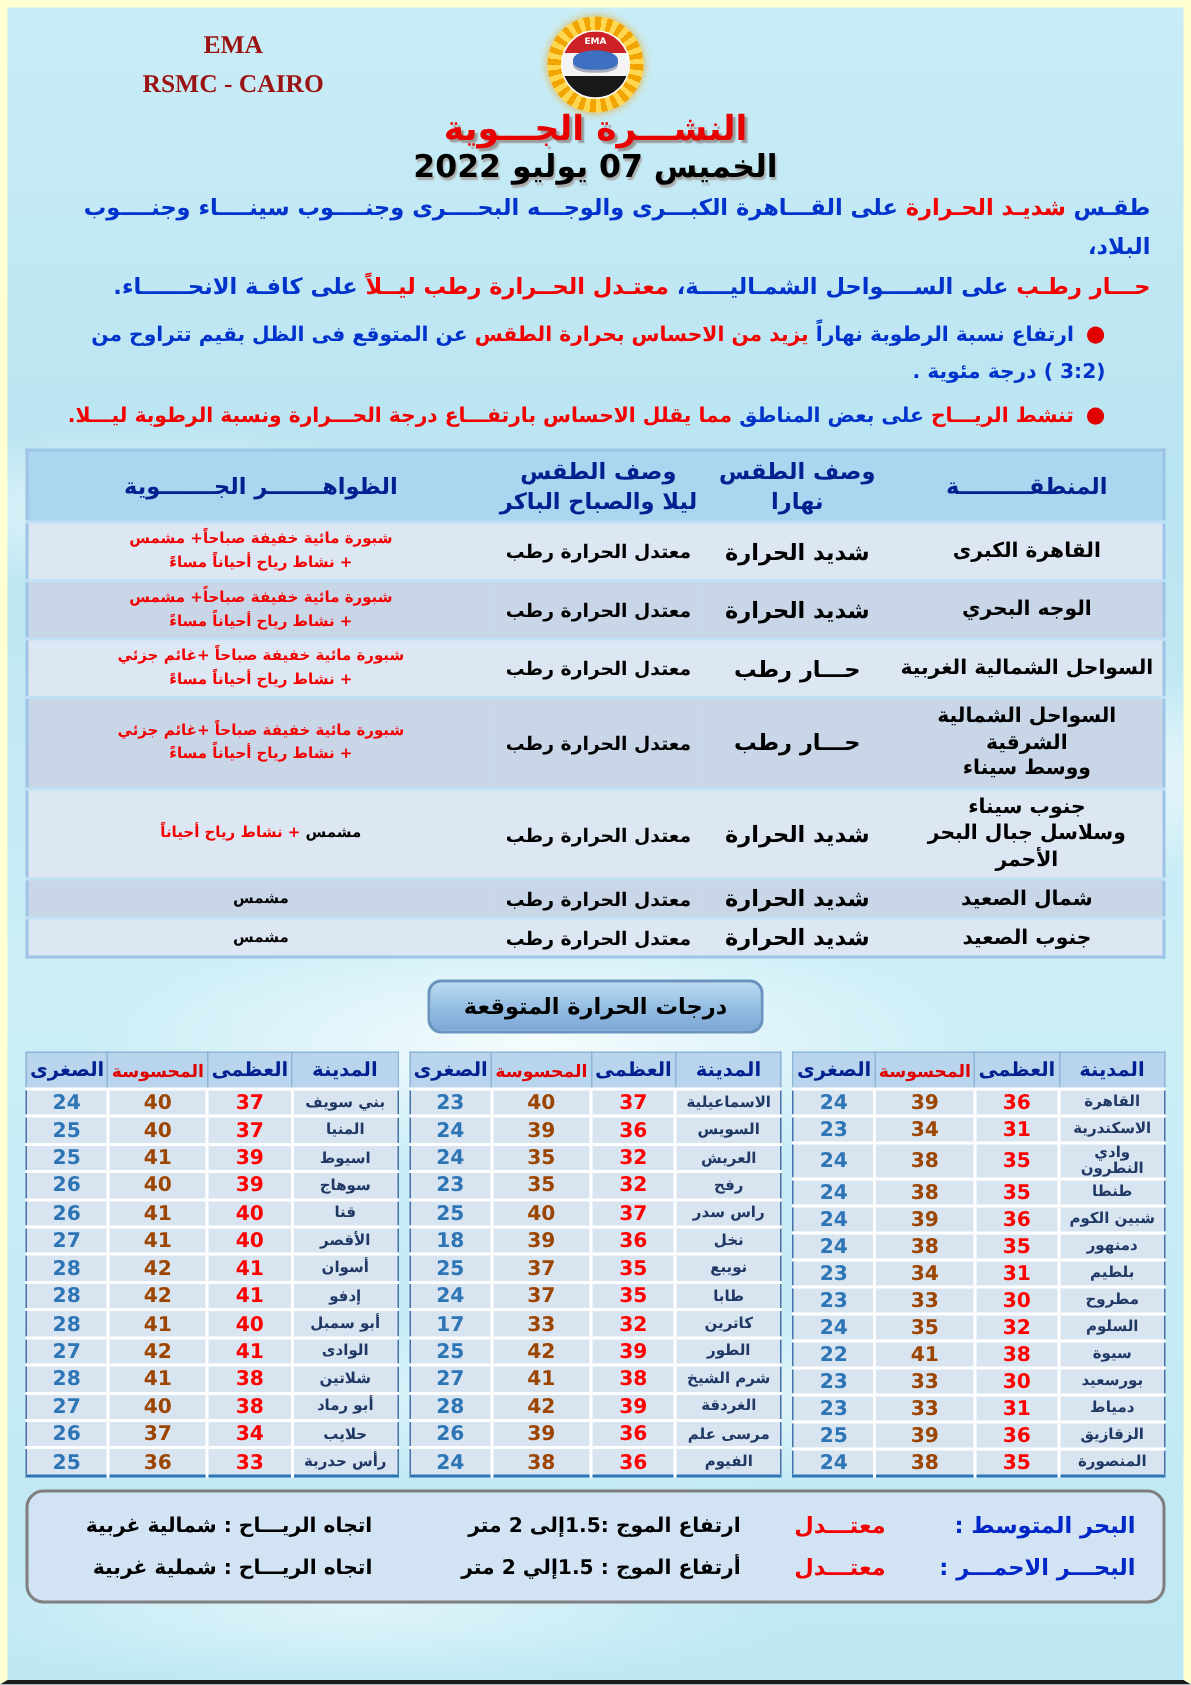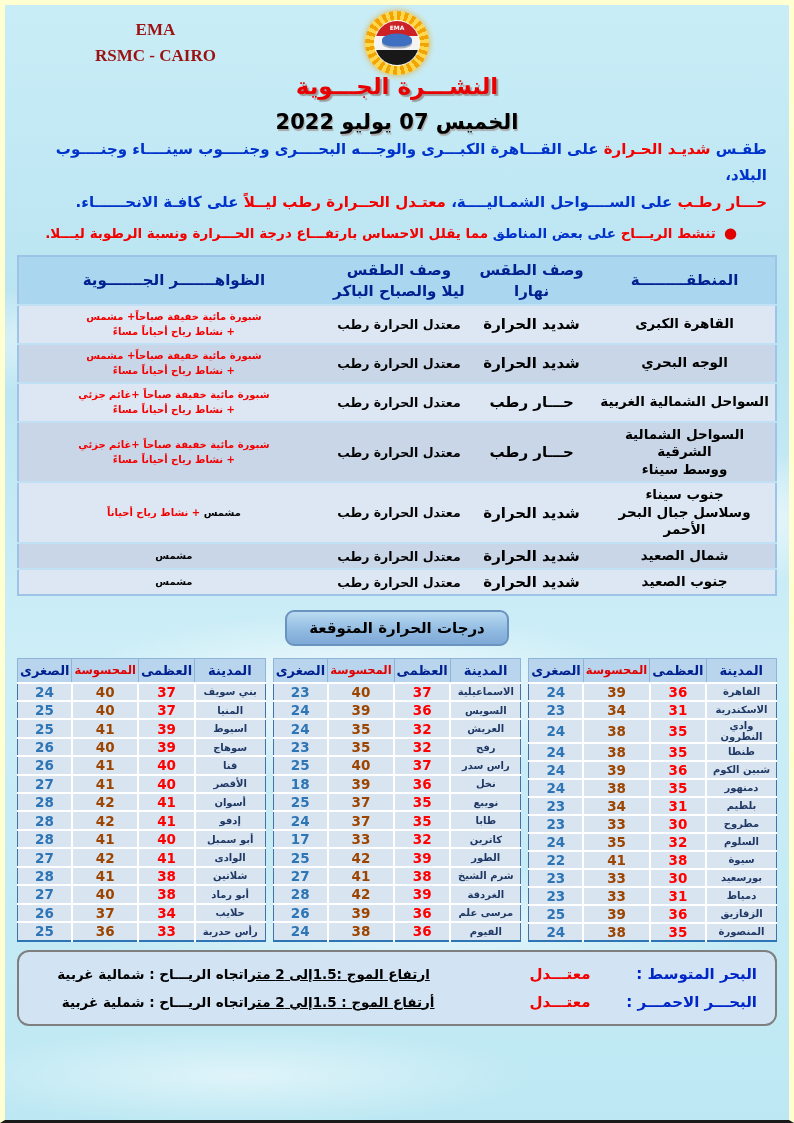--- a/index.html
+++ b/index.html
@@ -34,21 +34,21 @@
     border:1px solid #fff; overflow:hidden; }
   .logo-ema { position:absolute; top:3px; width:100%; text-align:center;
     font-size:6px; color:#fff; font-weight:bold; }
   .logo-cloud { position:absolute; top:44%; left:50%; transform:translate(-50%,-50%);
     width:30px; height:13px; background:#3f6fc0; border-radius:50% 50% 40% 40%;
     box-shadow:0 2px 0 rgba(20,40,90,.35); }
   
   .title { text-align:center; color:#e90000; font-weight:bold; font-size:23px;
     text-shadow:2px 2px 1px #9a9a9a; margin-top:2px; }
   .date { text-align:center; color:#000; font-weight:bold; font-size:21px;
-    text-shadow:1px 2px 1px #aaa; margin-top:11px; }
+    text-shadow:1px 2px 1px #aaa; margin-top:0; }
   
   .intro { font-size:15px; font-weight:bold; line-height:1.75; padding:2px 10px 0 10px; }
   .bullets { padding:4px 40px 0 10px; }
   .bullet-line { font-size:13.5px; font-weight:bold; line-height:1.9; }
   .bullet-dot { color:#e00000; font-size:15px; margin-left:8px; }
   .c-blue { color:#0033cc; }
   .c-red { color:#f30000; }
   .c-black { color:#000; }
   
   table.forecast { width:100%; border-collapse:collapse; margin-top:8px;
@@ -82,21 +82,21 @@
   td.t-city { color:#1f3864; font-size:10px; width:38%;margin-top:11px; }
   td.t-max { color:#ff0000; font-size:13.5px; width:20%; }
   td.t-felt { color:#9c4500; font-size:13.5px; width:22%; }
   td.t-min { color:#2e75b6; font-size:13.5px; width:20%; }
   
   .sea-box { margin-top:8px; border:2px solid #7f7f7f; border-radius:12px;
     background:#d2e4f4; padding:8px 6px; }
   .sea-row { display:flex; align-items:center; height:28px; }
   .sea-label { width:24%; color:#0026c8; font-size:15px; font-weight:bold; padding-right:12px; }
   .sea-state { width:13%; color:#f30000; font-size:15px; font-weight:bold; }
-  .sea-wave { width:33%; color:#000; font-size:13.5px; font-weight:bold; text-align:left;text-decoration:underline; }
+  .sea-wave { width:33%; color:#000; font-size:13.5px; font-weight:bold; text-align:right; }
   .sea-wind { width:30%; color:#000; font-size:13.5px; font-weight:bold; text-align:right; }
 </style>
 </head>
 <body>
 <div class="page">
 
   <div class="hdr">
     <div class="hdr-right">
     </div>
     <div class="logo">
@@ -113,20 +113,21 @@
 
   <div class="title">النشـــرة الجـــوية</div>
   <div class="date">الخميس 07 يوليو 2022</div>
 
   <div class="intro">
     <div><span class="c-blue">طقـس </span><span class="c-red">شديـد الحـرارة</span><span class="c-blue"> على القـــاهرة الكبـــرى والوجـــه البحــــرى وجنــــوب سينــــاء وجنــــوب البلاد،</span></div>
     <div><span class="c-red">حـــار رطـب</span><span class="c-blue"> على الســــواحل الشمـاليــــة، </span><span class="c-red">معتـدل الحــرارة رطب ليــلاً</span><span class="c-blue"> على كافـة الانحــــــاء.</span></div>
   </div>
 
   <div class="bullets">
+    <div class="bullet-line"><span class="bullet-dot">●</span><span><span class="c-blue">ارتفاع نسبة الرطوبة نهاراً </span><span class="c-red">يزيد من الاحساس بحرارة الطقس</span><span class="c-blue"> عن المتوقع فى الظل بقيم تتراوح من (3:2 ) درجة مئوية .</span></span></div>
     <div class="bullet-line"><span class="bullet-dot">●</span><span><span class="c-red">تنشط الريـــاح</span><span class="c-blue"> على بعض المناطق </span><span class="c-red">مما يقلل الاحساس بارتفـــاع درجة الحـــرارة ونسبة الرطوبة ليـــلا.</span></span></div>
   </div>
 
   <table class="forecast">
     <thead>
       <tr>
         <th style="width:24%">المنطقـــــــــة</th>
         <th style="width:16.5%">وصف الطقس
 نهارا</th>
         <th style="width:18.5%">وصف الطقس

